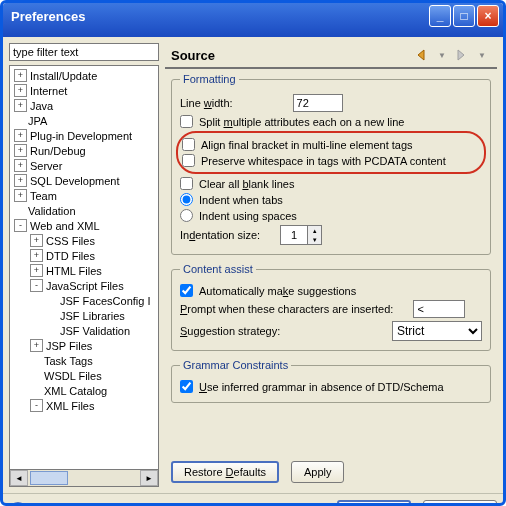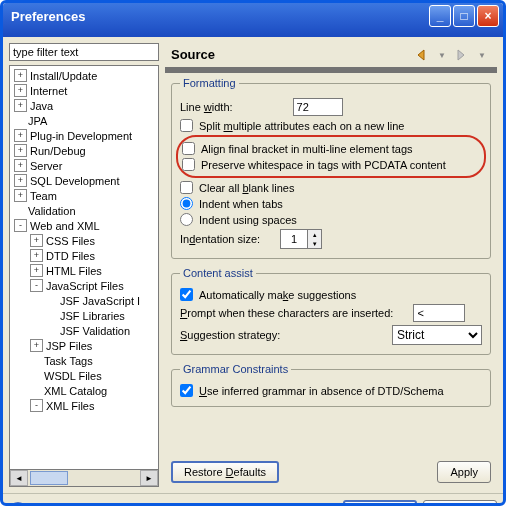--- a/index.html
+++ b/index.html
@@ -15,37 +15,37 @@
 .filter{width:100%;height:18px;border:1px solid #7a7a7a;padding:1px 3px;font-size:11px;margin-bottom:4px;box-sizing:border-box}
 .tree{flex:1;background:#fff;border:1px solid #7a7a7a;overflow:auto;padding:2px 0;font-size:11px}
 .tree-row{display:flex;align-items:center;height:15px;white-space:nowrap}
 .tw{width:11px;height:11px;border:1px solid #888;display:inline-flex;align-items:center;justify-content:center;font-size:9px;line-height:1;margin-right:3px;color:#333;background:#fff}
 .tw.blank{border:none;background:none}
 .hscroll{height:16px;background:#e8e5d4;border:1px solid #7a7a7a;border-top:none;display:flex;align-items:center}
 .hscroll .ar{width:16px;height:14px;border:1px solid #aaa;background:#ddd;display:flex;align-items:center;justify-content:center;font-size:8px}
 .hscroll .thumb{width:36px;height:12px;background:#c8d8f0;border:1px solid #7a9ad0;margin-left:2px}
 .hscroll .track{flex:1}
 .right{flex:1;display:flex;flex-direction:column}
-.header{display:flex;align-items:flex-start;padding:4px 6px;border-bottom:6px solid #737373}
+.header{display:flex;align-items:flex-end;padding:4px 6px;border-bottom:2px solid #737373}
 .header h1{margin:0;font-size:13px;font-weight:bold;flex:1}
 .navarr{width:18px;height:16px;margin-left:2px;display:flex;align-items:center;justify-content:center}
 .content{flex:1;overflow:auto;padding:4px 6px}
 fieldset{border:1px solid #a0a090;border-radius:3px;margin:0 0 8px 0;padding:6px 8px;font-size:11px}
 legend{color:#1a3a8a;padding:0 3px}
 .row{display:flex;align-items:center;margin:3px 0;gap:20px}
 .row label{display:flex;align-items:center;gap:4px}
 input[type=text].small{width:42px;height:16px;border:1px solid #7a7a7a;text-align:left;padding:0 3px;font-size:11px}
 input[type=text].wide{width:44px;height:16px;border:1px solid #7a7a7a;padding:0 3px;font-size:11px}
 select{height:20px;border:1px solid #7a7a7a;font-size:12px;background:#fff}
 .spin{display:inline-flex;border:1px solid #7a7a7a;height:18px}
 .spin input{border:none;width:22px;text-align:center;font-size:11px}
 .spin .btns{display:flex;flex-direction:column;width:14px}
 .spin .btns div{flex:1;border-left:1px solid #7a7a7a;display:flex;align-items:center;justify-content:center;font-size:6px;background:#eee}
 .highlight{border:2px solid #d03020;border-radius:20px;padding:2px 4px;margin:2px -4px}
-.btnrow{display:flex;justify-content:space-between;gap:6px;padding:4px 6px}
+.btnrow{display:flex;justify-content:flex-start;gap:12px;padding:4px 6px}
 .btn{height:22px;padding:0 12px;border:1px solid #7a7a7a;background:linear-gradient(#fdfdfb,#ece8d6);border-radius:3px;font-size:11px}
 .btn.def{border:2px solid #4a70c0;padding:0 11px}
 .footer{display:flex;align-items:center;padding:6px;border-top:1px solid #c0c0b0}
 .help{width:16px;height:16px;border:1px solid #4a70c0;border-radius:50%;display:flex;align-items:center;justify-content:center;color:#4a70c0;font-weight:bold;font-size:11px}
 .u{text-decoration:underline}
 input[type=checkbox],input[type=radio]{margin:0 2px 0 0;width:13px;height:13px}
 </style>
 </head>
 <body>
 
@@ -115,21 +115,21 @@
           <div class="tree-row" style="padding-left: 20px;">
             <span class="tw">+</span>
             <span>HTML Files</span>
           </div>
           <div class="tree-row" style="padding-left: 20px;">
             <span class="tw">-</span>
             <span>JavaScript Files</span>
           </div>
           <div class="tree-row" style="padding-left: 36px;">
             <span class="tw blank"></span>
-            <span>JSF JavaScript I</span>
+            <span>JSF FacesConfig I</span>
           </div>
           <div class="tree-row" style="padding-left: 36px;">
             <span class="tw blank"></span>
             <span>JSF Libraries</span>
           </div>
           <div class="tree-row" style="padding-left: 36px;">
             <span class="tw blank"></span>
             <span>JSF Validation</span>
           </div>
           <div class="tree-row" style="padding-left: 20px;">

